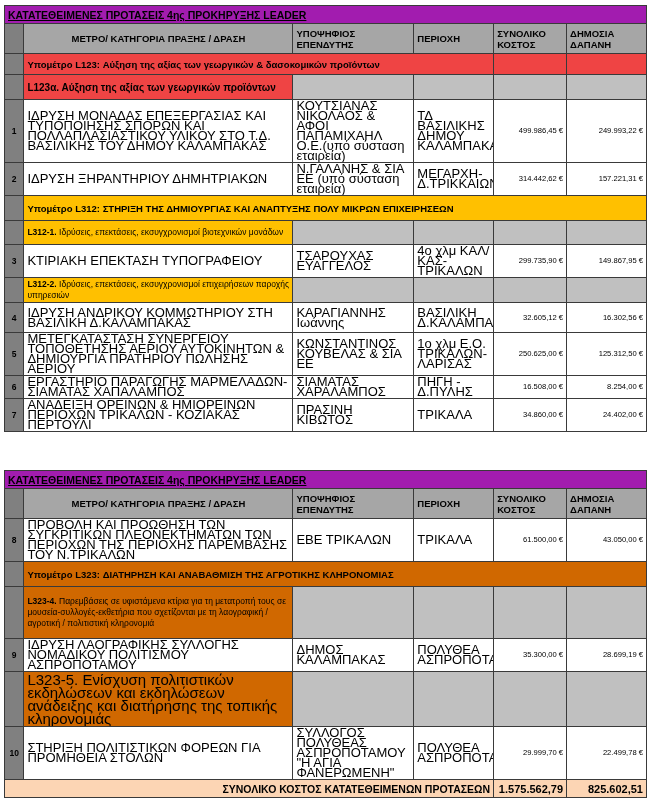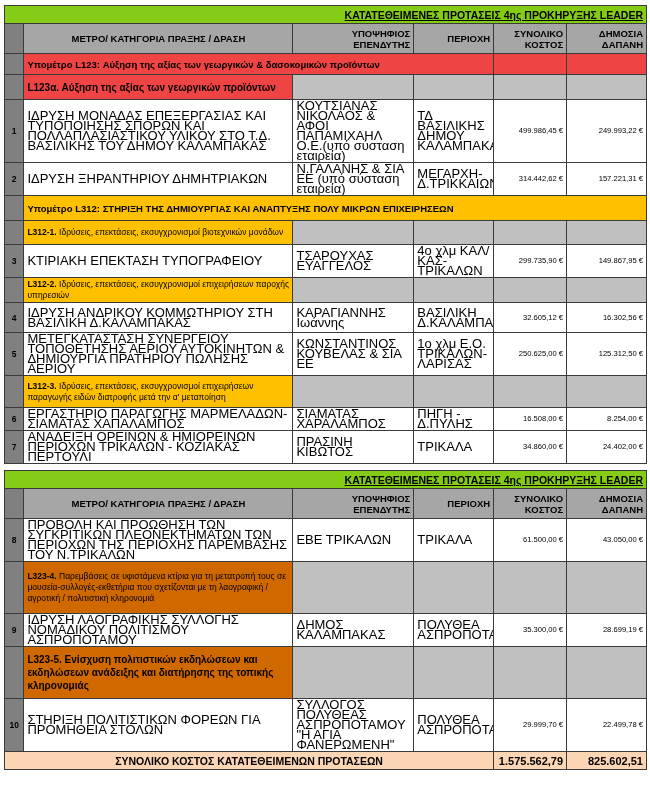--- a/index.html
+++ b/index.html
@@ -6,38 +6,38 @@
   body { width:650px; height:800px; position:relative; overflow:hidden;
          font-family:"Liberation Sans", "DejaVu Sans", sans-serif; color:#000; }
   table.sheet { border-collapse:collapse; table-layout:fixed; position:absolute; left:4px; width:643px; }
   table.sheet td { border:1px solid #3a3a3a; padding:1px 3px; vertical-align:middle; overflow:hidden; }
   col.c0 { width:17px; }
   col.c1 { width:236px; }
   col.c2 { width:106px; }
   col.c3 { width:70px; }
   col.c4 { width:64px; }
   col.c5 { width:70px; }
-  .title-row td { background:#84cc16; border-left:1px solid #3a3a3a; border-right:1px solid #3a3a3a; border-top:1px solid #3a3a3a; border-bottom:1px solid #3a3a3a;
-                  text-align:right; font-weight:bold; font-size:10.5px; text-decoration:underline; height:15px; }
-  .hdr td { background:#a6a6a6; font-weight:bold; font-size:9.5px; text-align:right; height:27px; line-height:11px; }
+  .title-row td { background:#a21caf; border-left:1px solid #3a3a3a; border-right:1px solid #3a3a3a; border-top:1px solid #3a3a3a; border-bottom:1px solid #3a3a3a;
+                  text-align:left; font-weight:bold; font-size:10.5px; text-decoration:underline; height:15px; }
+  .hdr td { background:#a6a6a6; font-weight:bold; font-size:9.5px; text-align:left; height:27px; line-height:11px; }
   .hdr td.h-left { text-align:center; }
   .idx { background:#808080; text-align:center; font-weight:bold; font-size:8.5px; padding:0 !important; }
   .sub td.label { font-weight:bold; font-size:9.5px; height:18px; }
   .cat td.catlabel { font-size:8.5px; line-height:11px; }
   .cat td.catlabel b { font-weight:bold; }
   .gray { background:#c0c0c0; }
   .yellow { background:#ef4444; }
   .amber { background:#ffc000; }
   .blue { background:#00b0f0; }
   .orange { background:#d06800; }
   .data td { background:#ffffff; font-size:13px; line-height:10px; }
   .data td.idx { background:#808080; font-size:8.5px; }
   .data td.num { text-align:right; font-size:7.6px;margin-top:28px; }
   .total td { background:#fcd5b4; font-weight:bold; font-size:10.5px; height:15px; }
-  .total td.tlabel { text-align:center; }
+  .total td.tlabel { text-align:right; }
   .total td.tnum { text-align:right; font-size:11px; }
 </style>
 </head>
 <body>
 
 <table class="sheet" style="top:5px;">
   <colgroup>
       <col class="c0">
       <col class="c1">
       <col class="c2">
@@ -137,28 +137,20 @@
 
   <tr class="data" style="height:36px">
     <td class="idx">5</td>
     <td>ΜΕΤΕΓΚΑΤΑΣΤΑΣΗ ΣΥΝΕΡΓΕΙΟΥ ΤΟΠΟΘΕΤΗΣΗΣ ΑΕΡΙΟΥ ΑΥΤΟΚΙΝΗΤΩΝ &amp; ΔΗΜΙΟΥΡΓΙΑ ΠΡΑΤΗΡΙΟΥ ΠΩΛΗΣΗΣ ΑΕΡΙΟΥ</td>
     <td>ΚΩΝΣΤΑΝΤΙΝΟΣ ΚΟΥΒΕΛΑΣ &amp; ΣΙΑ ΕΕ</td>
     <td>1ο χλμ Ε.Ο. ΤΡΙΚΑΛΩΝ-ΛΑΡΙΣΑΣ</td>
     <td class="num">250.625,00 €</td>
     <td class="num">125.312,50 €</td>
   </tr>
 
-  <tr class="cat" style="height:32px">
-    <td class="idx"></td>
-    <td class="catlabel amber"><b>L312-3.</b> <span>Ιδρύσεις, επεκτάσεις, εκσυγχρονισμοί επιχειρήσεων παραγωγής ειδών διατροφής μετά την α' μεταποίηση</span></td>
-    <td class="gray"></td>
-    <td class="gray"></td>
-    <td class="gray"></td>
-    <td class="gray"></td>
-  </tr>
 
   <tr class="data" style="height:22px">
     <td class="idx">6</td>
     <td>ΕΡΓΑΣΤΗΡΙΟ ΠΑΡΑΓΩΓΗΣ ΜΑΡΜΕΛΑΔΩΝ-ΣΙΑΜΑΤΑΣ ΧΑΠΑΛΑΜΠΟΣ</td>
     <td>ΣΙΑΜΑΤΑΣ ΧΑΡΑΛΑΜΠΟΣ</td>
     <td>ΠΗΓΗ - Δ.ΠΥΛΗΣ</td>
     <td class="num">16.508,00 €</td>
     <td class="num">8.254,00 €</td>
   </tr>
 
@@ -201,20 +193,24 @@
 
   <tr class="data" style="height:40px">
     <td class="idx">8</td>
     <td>ΠΡΟΒΟΛΗ ΚΑΙ ΠΡΟΩΘΗΣΗ ΤΩΝ ΣΥΓΚΡΙΤΙΚΩΝ ΠΛΕΟΝΕΚΤΗΜΑΤΩΝ ΤΩΝ ΠΕΡΙΟΧΩΝ ΤΗΣ ΠΕΡΙΟΧΗΣ ΠΑΡΕΜΒΑΣΗΣ ΤΟΥ Ν.ΤΡΙΚΑΛΩΝ</td>
     <td>ΕΒΕ ΤΡΙΚΑΛΩΝ</td>
     <td>ΤΡΙΚΑΛΑ</td>
     <td class="num">61.500,00 €</td>
     <td class="num">43.050,00 €</td>
   </tr>
 
+  <tr class="sub">
+    <td class="idx"></td>
+    <td class="label orange" colspan="5" style="height:22px;white-space:nowrap">Υπομέτρο L323: ΔΙΑΤΗΡΗΣΗ ΚΑΙ ΑΝΑΒΑΘΜΙΣΗ ΤΗΣ ΑΓΡΟΤΙΚΗΣ ΚΛΗΡΟΝΟΜΙΑΣ</td>
+  </tr>
 
   <tr class="cat" style="height:52px">
     <td class="idx"></td>
     <td class="catlabel orange"><b>L323-4.</b> <span>Παρεμβάσεις σε υφιστάμενα κτίρια για τη μετατροπή τους σε μουσεία-συλλογές-εκθετήρια που σχετίζονται με τη λαογραφική / αγροτική / πολιτιστική κληρονομιά</span></td>
     <td class="gray"></td>
     <td class="gray"></td>
     <td class="gray"></td>
     <td class="gray"></td>
   </tr>
 
@@ -222,21 +218,21 @@
     <td class="idx">9</td>
     <td>ΙΔΡΥΣΗ ΛΑΟΓΡΑΦΙΚΗΣ ΣΥΛΛΟΓΗΣ ΝΟΜΑΔΙΚΟΥ ΠΟΛΙΤΙΣΜΟΥ ΑΣΠΡΟΠΟΤΑΜΟΥ</td>
     <td>ΔΗΜΟΣ ΚΑΛΑΜΠΑΚΑΣ</td>
     <td>ΠΟΛΥΘΕΑ ΑΣΠΡΟΠΟΤΑΜΟΥ</td>
     <td class="num">35.300,00 €</td>
     <td class="num">28.699,19 €</td>
   </tr>
 
   <tr class="cat" style="height:52px">
     <td class="idx"></td>
-    <td class="catlabel orange" style="font-weight:bold;font-size:10px;line-height:13px;">L323-5. Ενίσχυση πολιτιστικών εκδηλώσεων και εκδηλώσεων ανάδειξης και διατήρησης της τοπικής κληρονομιάς</td>
+    <td class="catlabel orange" style="font-weight:normal;font-size:15px;line-height:13px;">L323-5. Ενίσχυση πολιτιστικών εκδηλώσεων και εκδηλώσεων ανάδειξης και διατήρησης της τοπικής κληρονομιάς</td>
     <td class="gray"></td>
     <td class="gray"></td>
     <td class="gray"></td>
     <td class="gray"></td>
   </tr>
 
   <tr class="data" style="height:40px">
     <td class="idx">10</td>
     <td>ΣΤΗΡΙΞΗ ΠΟΛΙΤΙΣΤΙΚΩΝ ΦΟΡΕΩΝ ΓΙΑ ΠΡΟΜΗΘΕΙΑ ΣΤΟΛΩΝ</td>
     <td>ΣΥΛΛΟΓΟΣ ΠΟΛΥΘΕΑΣ ΑΣΠΡΟΠΟΤΑΜΟΥ "Η ΑΓΙΑ ΦΑΝΕΡΩΜΕΝΗ"</td>

